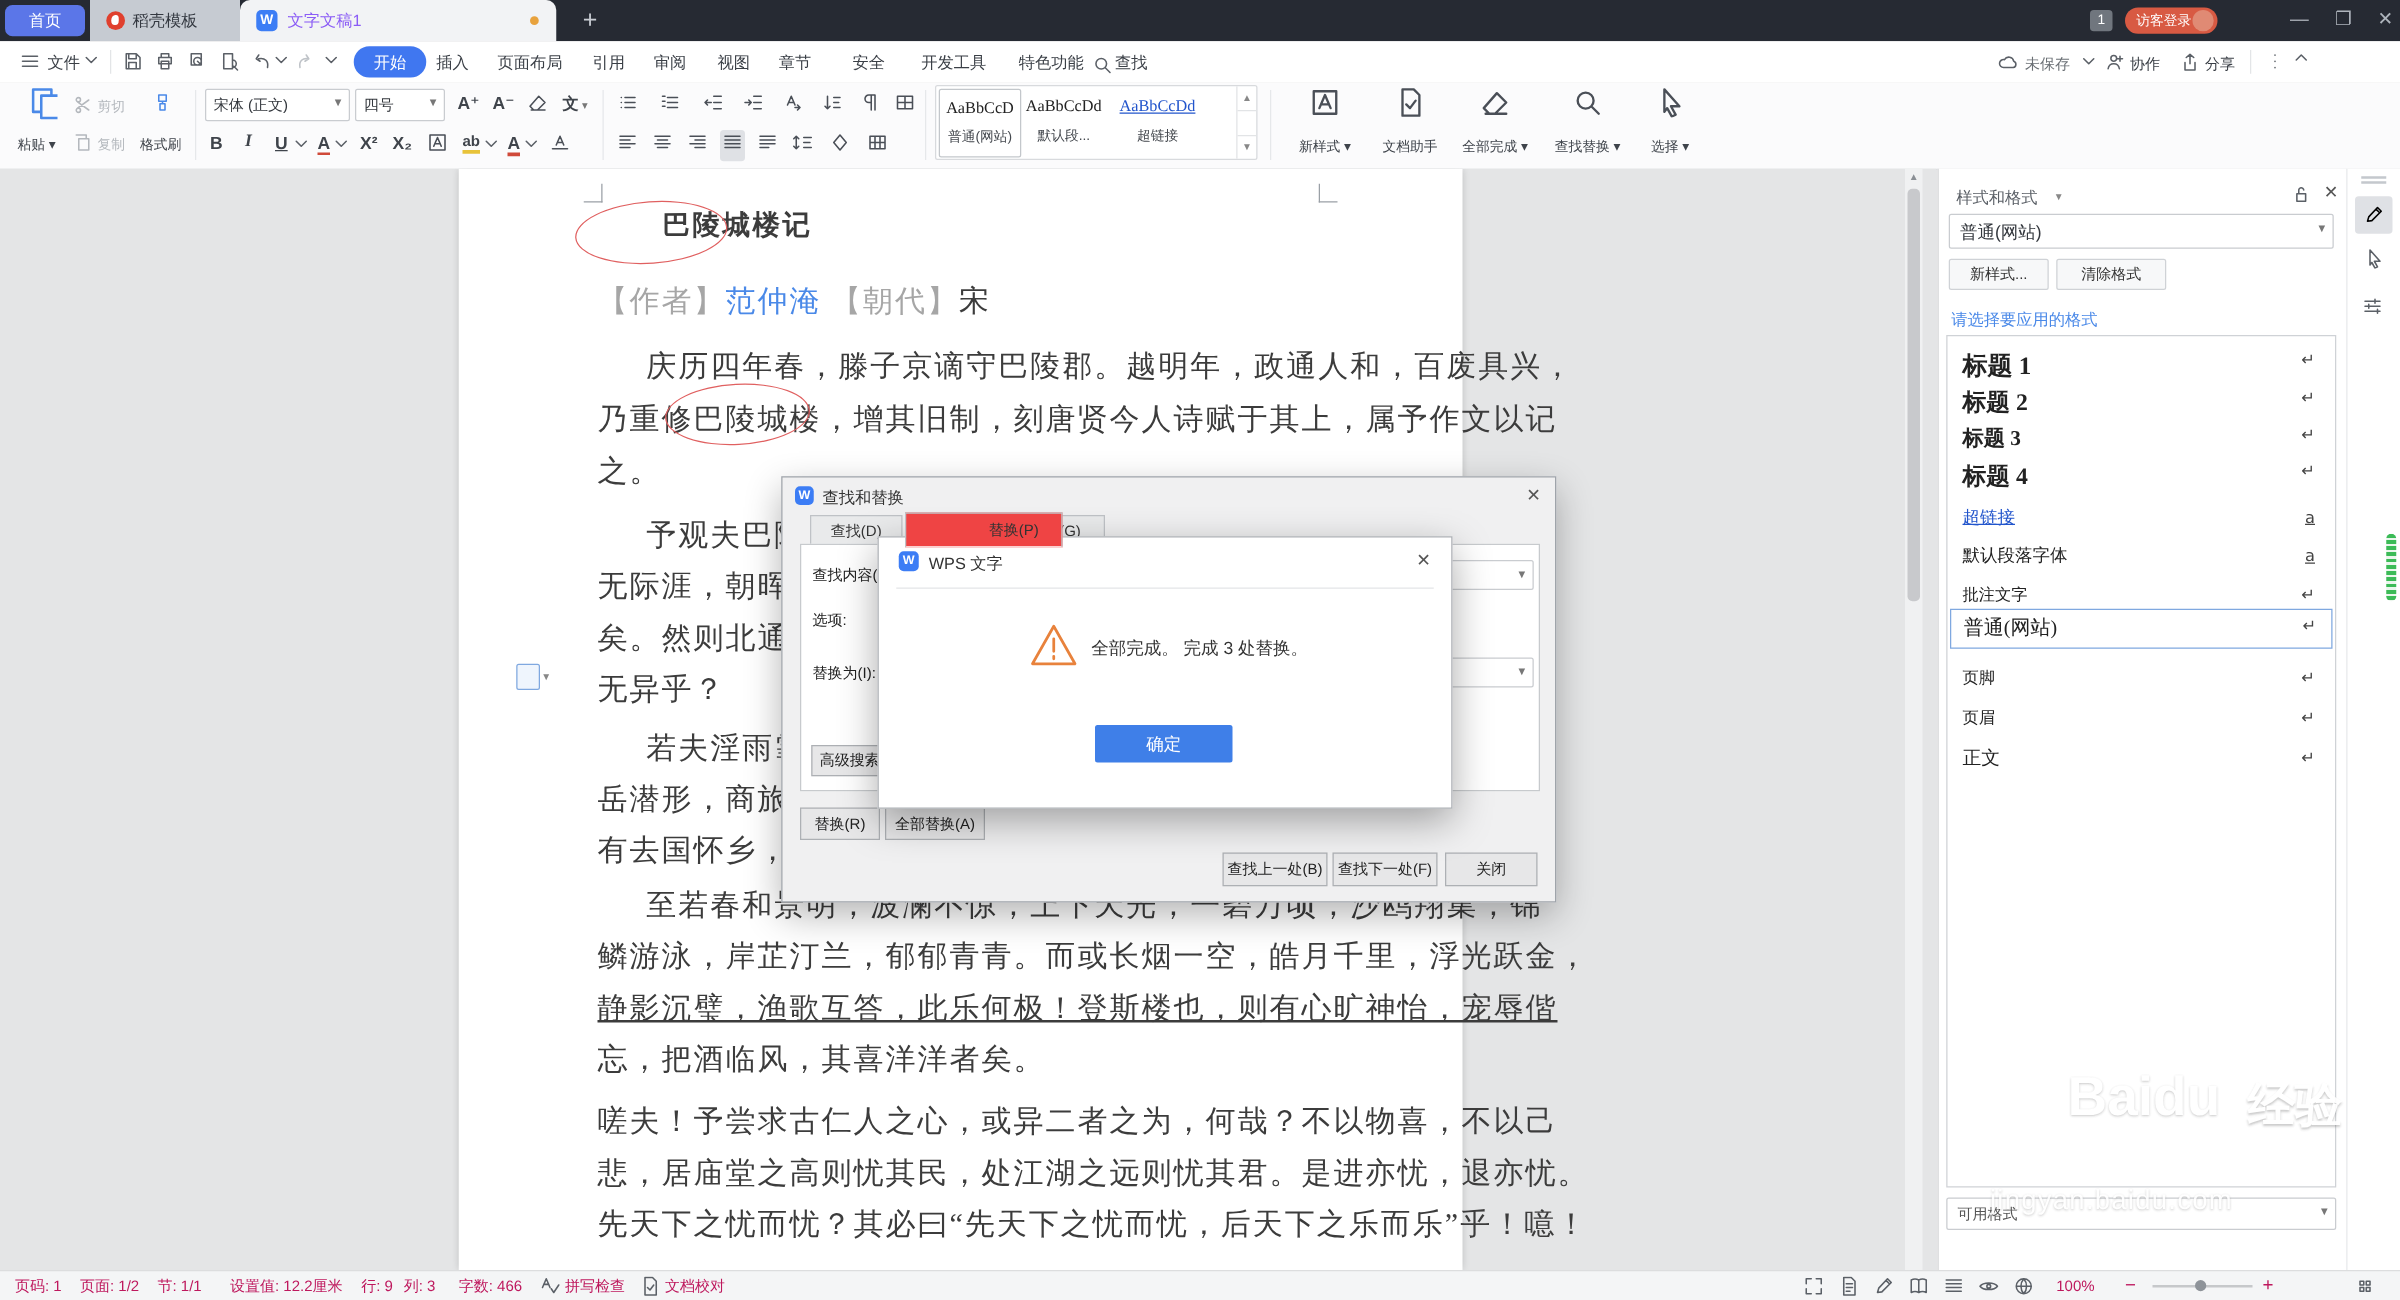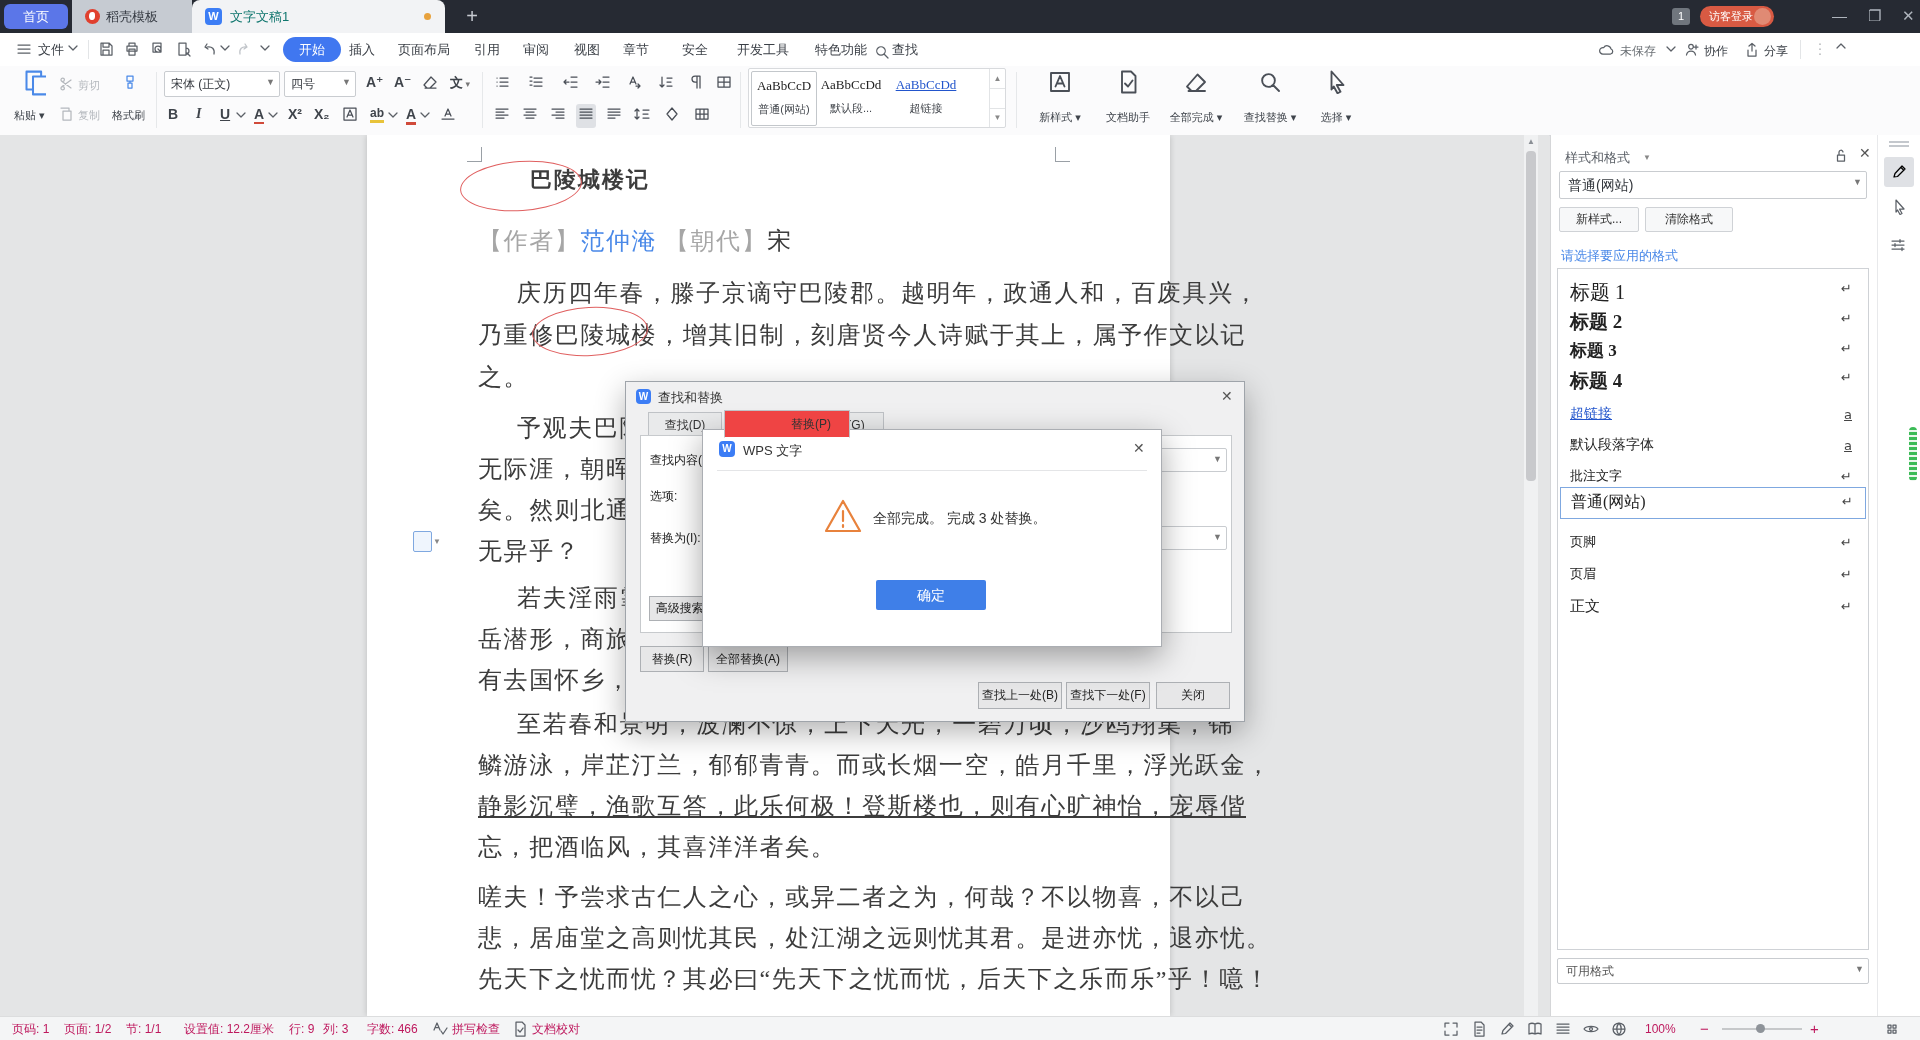--- a/index.html
+++ b/index.html
@@ -82,21 +82,21 @@
 <div id="root">
 
   <div class="abs" id="titlebar">
     <div class="abs tab-home">首页</div>
     <div class="abs tab-docer">
       <div class="abs docer-ic"></div>
       <span class="abs txt" style="left:34px;">稻壳模板</span>
     </div>
     <div class="abs tab-doc">
       <div class="abs wbadge" style="left:13px;top:8px;">W</div>
-      <span class="abs txt" style="left:38px;top:8px;font-size:13px;color:#0f766e;">文字文稿1</span>
+      <span class="abs txt" style="left:38px;top:8px;font-size:13px;color:#8b5cf6;">文字文稿1</span>
       <div class="abs moddot" style="left:232px;top:13px;"></div>
     </div>
     <div class="abs" style="left:458px;top:2px;width:28px;height:28px;color:#C7CBD2;font-size:20px;text-align:center;line-height:28px;">+</div>
     <div class="abs" style="left:1672px;top:8px;width:18px;height:17px;background:#70767E;border-radius:3px;color:#fff;font-size:11px;text-align:center;line-height:17px;">1</div>
     <div class="abs" style="left:1700px;top:6px;width:74px;height:21px;background:#D85A43;border-radius:11px;">
       <span class="abs txt" style="left:9px;top:3px;font-size:11px;color:#fff;">访客登录</span>
       <div class="abs" style="left:54px;top:2px;width:17px;height:17px;border-radius:50%;background:#E08A74;"></div>
     </div>
     <div class="abs winctl" style="left:1832px;top:6px;">—</div>
     <div class="abs winctl" style="left:1868px;top:6px;">❐</div>
@@ -411,21 +411,21 @@
     <span class="abs xbtn" style="left:308px;top:10px;">✕</span>
     <div class="abs combo" style="left:8px;top:36px;width:306px;height:26px;line-height:26px;font-size:14px;">
       <span style="padding-left:8px;">普通(网站)</span><span class="arr">▼</span>
     </div>
     <div class="abs sbtn" style="left:8px;top:72px;width:78px;height:23px;line-height:23px;">新样式...</div>
     <div class="abs sbtn" style="left:94px;top:72px;width:86px;height:23px;line-height:23px;">清除格式</div>
     <span class="abs blue txt" style="left:10px;top:112px;font-size:13px;">请选择要应用的格式</span>
     <div class="abs stylist" style="left:6px;top:133px;width:310px;height:680px;">
       <div id="style-items">
           <div class="abs " style="left:2px;top:10px;width:304px;height:24px;">
-            <div class="abs sitem txt" style="left:10px;top:0px;font-weight:normal;font-size:20px;">标题 1</div>
+            <div class="abs sitem txt" style="left:10px;top:0px;font-weight:bold;font-size:20px;">标题 1</div>
             <div class="abs smark" style="right:12px;top:2px;">↵</div>
           </div>
           <div class="abs " style="left:2px;top:40px;width:304px;height:24px;">
             <div class="abs sitem txt" style="left:10px;top:0px;font-weight:bold;font-size:19px;">标题 2</div>
             <div class="abs smark" style="right:12px;top:2px;">↵</div>
           </div>
           <div class="abs " style="left:2px;top:70px;width:304px;height:24px;">
             <div class="abs sitem txt" style="left:10px;top:0px;font-weight:bold;font-size:17px;">标题 3</div>
             <div class="abs smark" style="right:12px;top:2px;">↵</div>
           </div>
@@ -478,20 +478,31 @@
     </div>
     <span class="abs qicon" style="left:13px;top:64px;"><svg width="16" height="16" viewBox="0 0 16 16" fill="none" xmlns="http://www.w3.org/2000/svg">
           <path d="M5 1l8 9h-4.5l2.5 4.5-2 1L6.5 11 5 13z" stroke="currentColor" stroke-width="1.25" stroke-linecap="round" stroke-linejoin="round"></path>
         </svg></span>
     <span class="abs qicon" style="left:12px;top:102px;"><svg width="16" height="16" viewBox="0 0 16 16" fill="none" xmlns="http://www.w3.org/2000/svg">
           <path d="M2 4h12M2 8h12M2 12h12M10 2.5v3M5 6.5v3M12 10.5v3" stroke="currentColor" stroke-width="1.25" stroke-linecap="round" stroke-linejoin="round"></path>
         </svg></span>
     <div class="abs" style="left:31px;top:292px;width:8px;height:54px;border-radius:4px;background:repeating-linear-gradient(180deg,#3CBB57 0 3px,#EAF6EC 3px 5px);"></div>
   </div>
 
+  <div class="abs" id="watermark" style="left:1570px;top:835px;width:350px;height:160px;z-index:60;">
+    <div class="abs paw" style="left:16px;top:10px;width:58px;height:58px;">
+      <div class="pawdot" style="left:8px;top:2px;width:9px;height:12px;"></div>
+      <div class="pawdot" style="left:24px;top:-2px;width:10px;height:13px;"></div>
+      <div class="pawdot" style="left:40px;top:3px;width:9px;height:12px;"></div>
+      <div class="pawdot" style="left:14px;top:20px;width:30px;height:26px;border-radius:45%;"></div>
+    </div>
+    <span class="abs wm txt" style="left:84px;top:18px;font-size:44px;font-weight:bold;">Baidu</span>
+    <span class="abs wm txt" style="left:228px;top:24px;font-size:38px;font-weight:bold;">经验</span>
+    <span class="abs wm txt" style="left:22px;top:112px;font-size:22px;letter-spacing:1px;">jingyan.baidu.com</span>
+  </div>
 
   <div class="abs" id="statusbar">
     <div id="status-items">
         <div class="abs stxt txt" style="left:12px;top:0;">页码: 1</div>
         <div class="abs stxt txt" style="left:64px;top:0;">页面: 1/2</div>
         <div class="abs stxt txt" style="left:126px;top:0;">节: 1/1</div>
         <div class="abs stxt txt" style="left:184px;top:0;">设置值: 12.2厘米</div>
         <div class="abs stxt txt" style="left:289px;top:0;">行: 9</div>
         <div class="abs stxt txt" style="left:323px;top:0;">列: 3</div>
         <div class="abs stxt txt" style="left:367px;top:0;">字数: 466</div>

